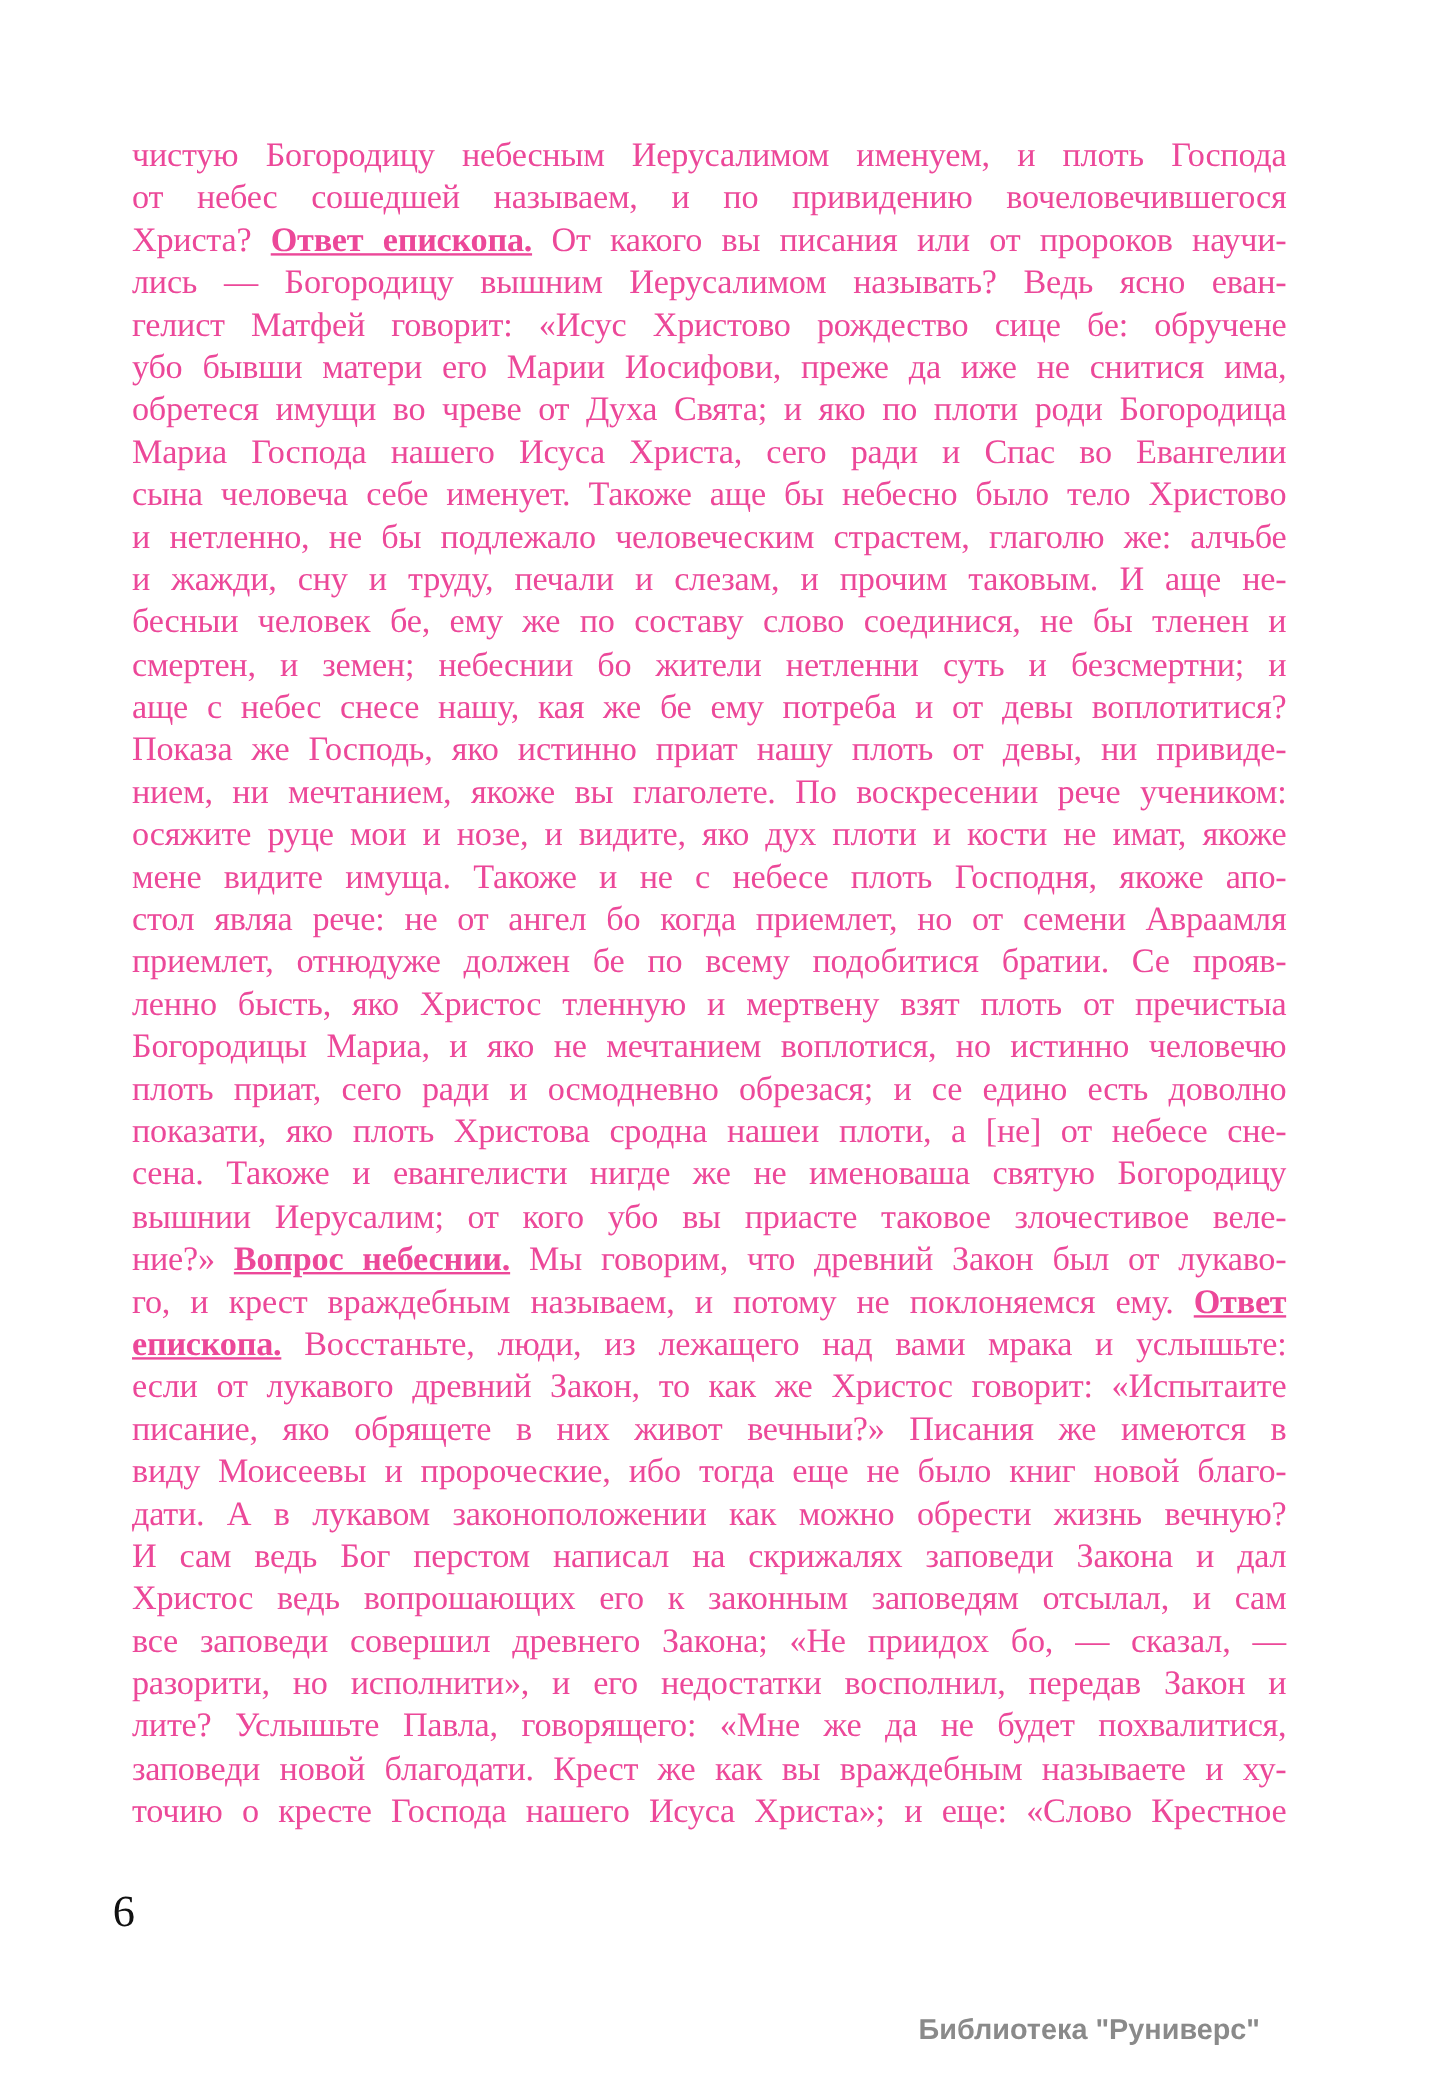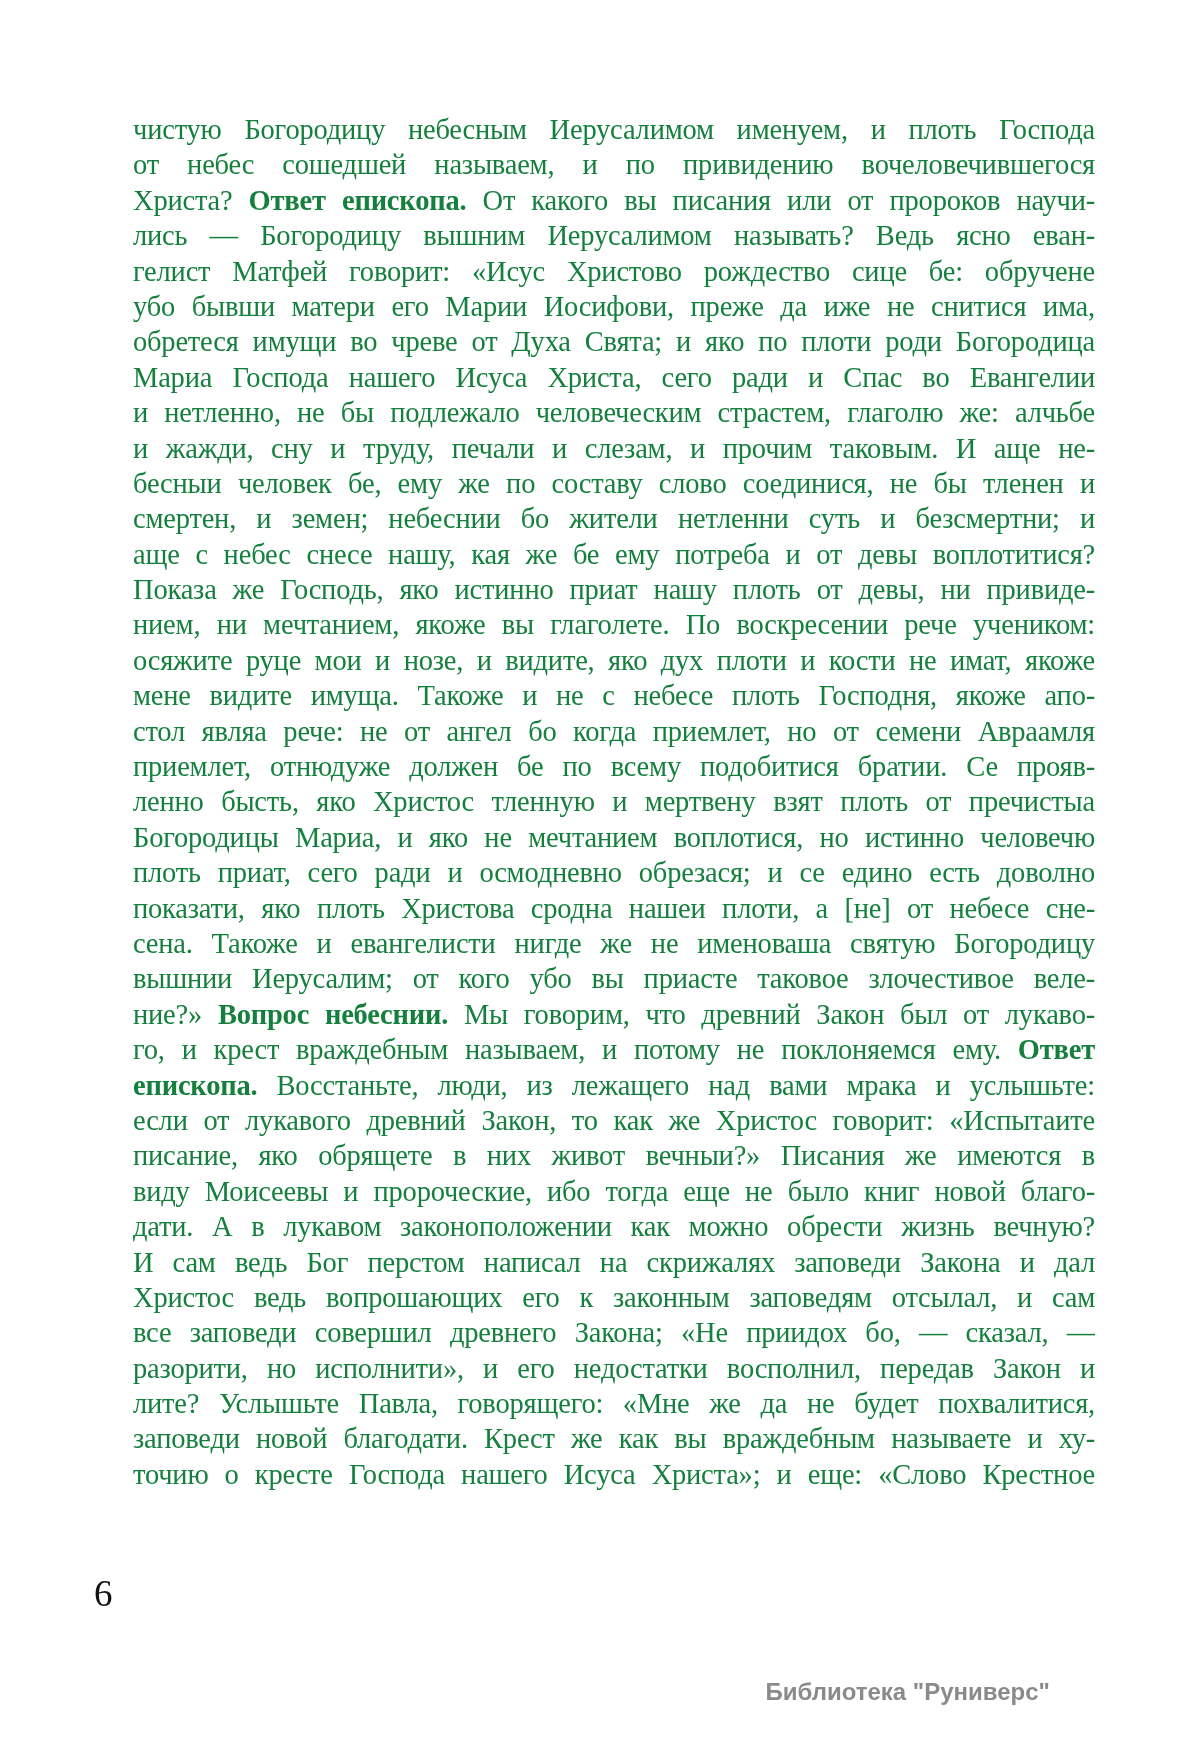--- a/index.html
+++ b/index.html
@@ -9,36 +9,36 @@
     font-family: "Liberation Serif", serif;
   }
   .page {
     position: relative;
     width: 1200px; height: 1743px;
     background: #ffffff;
     overflow: hidden;
   }
   .text-block {
     position: absolute;
-    left: 133px; top: 112px;
+    left: 110px; top: 112px;
     width: 962px;
     font-size: 28.5px;
     line-height: 35.4px;
-    color: #15803d;
+    color: #ec4899;
     letter-spacing: -0.2px;
   }
   .line {
     text-align: justify;
     text-align-last: justify;
     -moz-text-align-last: justify;
     height: 35.4px;
     overflow: hidden;
     white-space: normal;
   }
-  .bold { font-weight: bold; }
+  .bold { font-weight: bold; text-decoration: underline; }
   .page-number {
     position: absolute;
     left: 94px; top: 1572px;
     font-size: 37px;
     color: #111111;
   }
   .watermark {
     position: absolute;
     right: 150px; top: 1678px;
     font-family: "Liberation Sans", sans-serif;
@@ -53,20 +53,21 @@
 <div class="page">
   <div class="text-block" id="text-block">
       <div class="line"><span>чистую Богородицу небесным Иерусалимом именуем, и плоть Господа</span></div>
       <div class="line"><span>от небес сошедшей называем, и по привидению вочеловечившегося</span></div>
       <div class="line"><span>Христа? </span><span class="bold">Ответ епископа.</span><span> От какого вы писания или от пророков научи-</span></div>
       <div class="line"><span>лись — Богородицу вышним Иерусалимом называть? Ведь ясно еван-</span></div>
       <div class="line"><span>гелист Матфей говорит: «Исус Христово рождество сице бе: обручене</span></div>
       <div class="line"><span>убо бывши матери его Марии Иосифови, преже да иже не снитися има,</span></div>
       <div class="line"><span>обретеся имущи во чреве от Духа Свята; и яко по плоти роди Богородица</span></div>
       <div class="line"><span>Мариа Господа нашего Исуса Христа, сего ради и Спас во Евангелии</span></div>
+      <div class="line"><span>сына человеча себе именует. Такоже аще бы небесно было тело Христово</span></div>
       <div class="line"><span>и нетленно, не бы подлежало человеческим страстем, глаголю же: алчьбе</span></div>
       <div class="line"><span>и жажди, сну и труду, печали и слезам, и прочим таковым. И аще не-</span></div>
       <div class="line"><span>бесныи человек бе, ему же по составу слово соединися, не бы тленен и</span></div>
       <div class="line"><span>смертен, и земен; небеснии бо жители нетленни суть и безсмертни; и</span></div>
       <div class="line"><span>аще с небес снесе нашу, кая же бе ему потреба и от девы воплотитися?</span></div>
       <div class="line"><span>Показа же Господь, яко истинно приат нашу плоть от девы, ни привиде-</span></div>
       <div class="line"><span>нием, ни мечтанием, якоже вы глаголете. По воскресении рече учеником:</span></div>
       <div class="line"><span>осяжите руце мои и нозе, и видите, яко дух плоти и кости не имат, якоже</span></div>
       <div class="line"><span>мене видите имуща. Такоже и не с небесе плоть Господня, якоже апо-</span></div>
       <div class="line"><span>стол являа рече: не от ангел бо когда приемлет, но от семени Авраамля</span></div>

